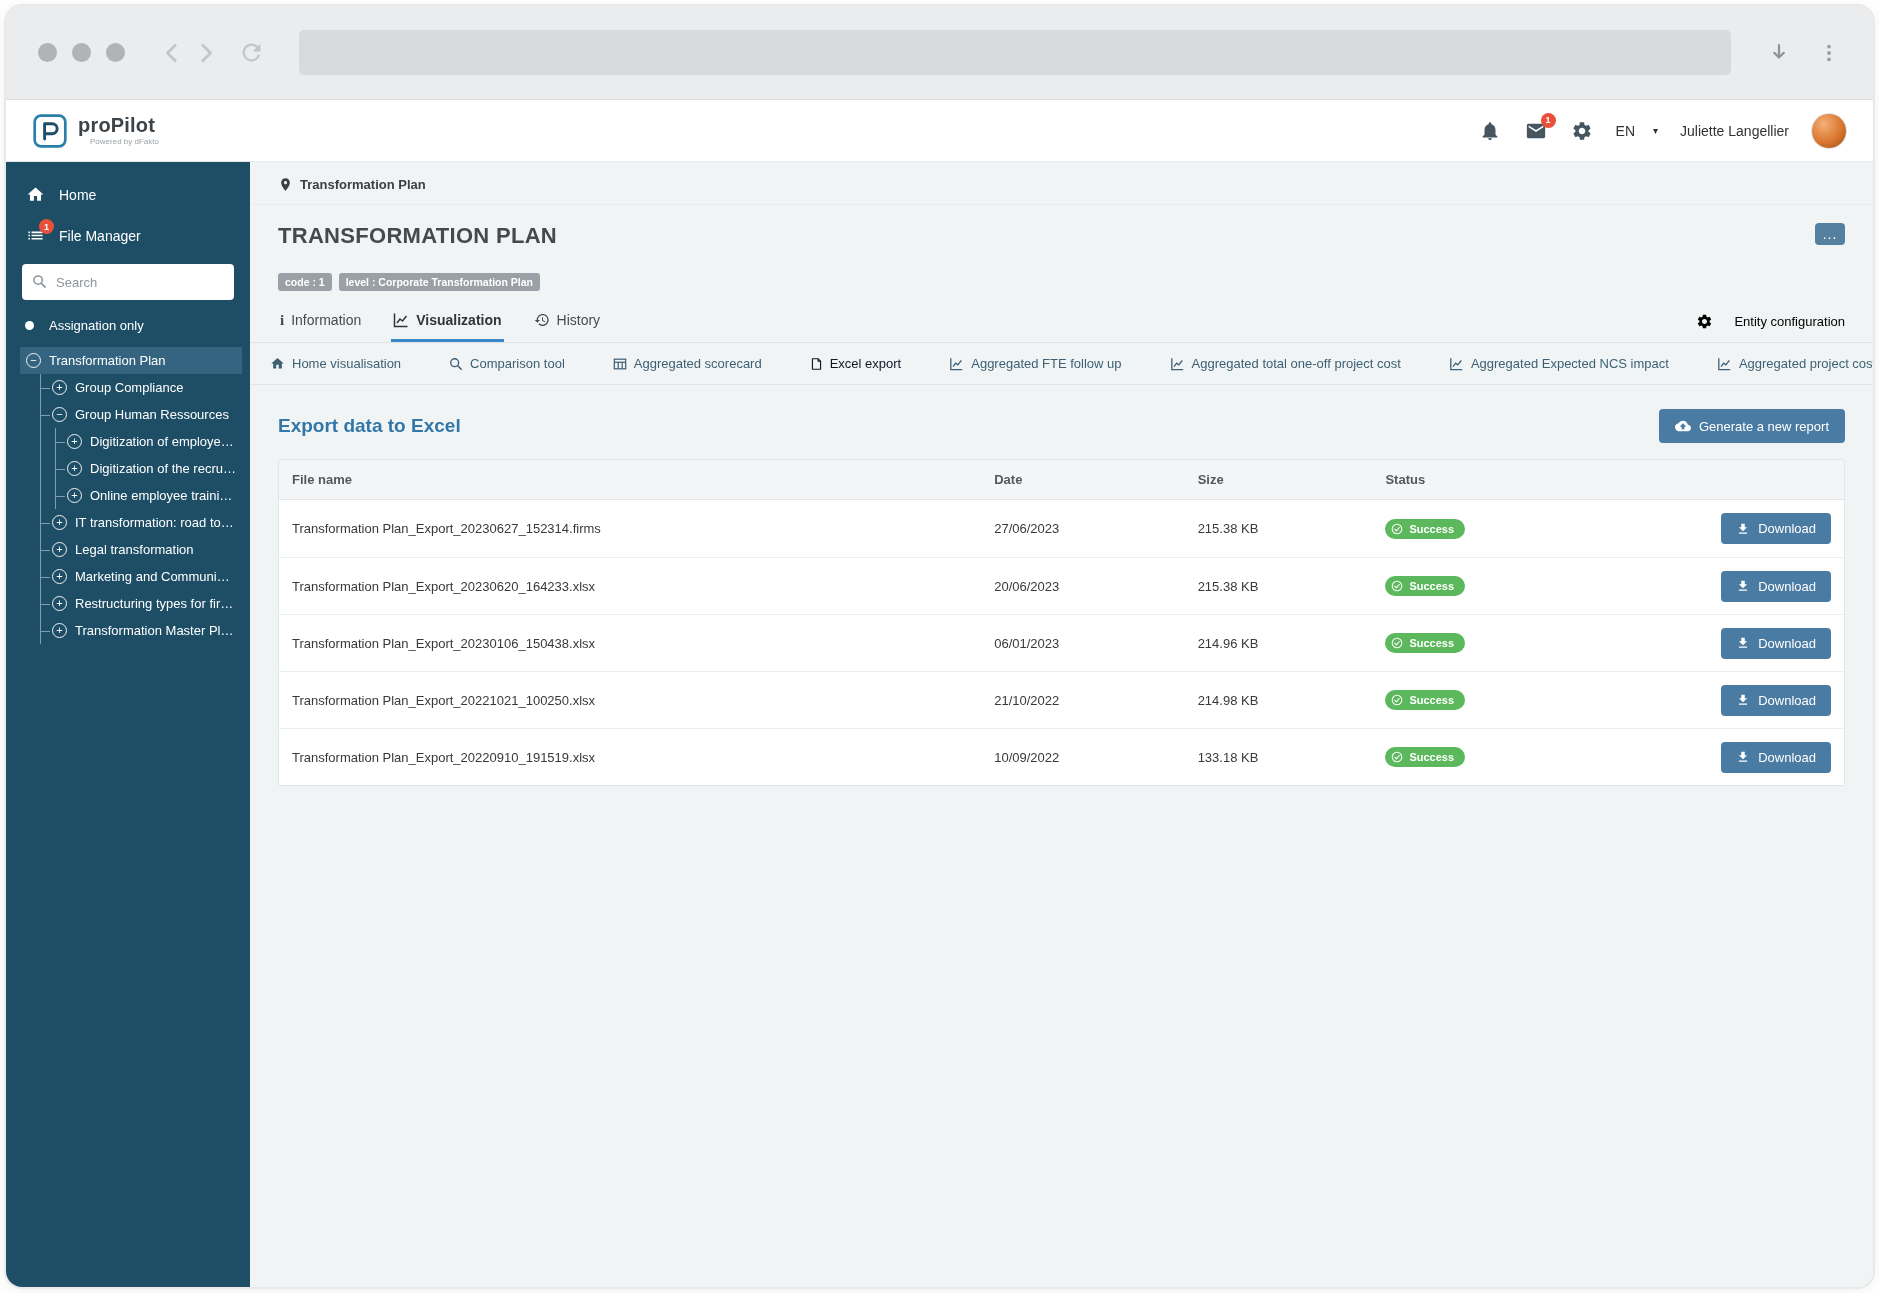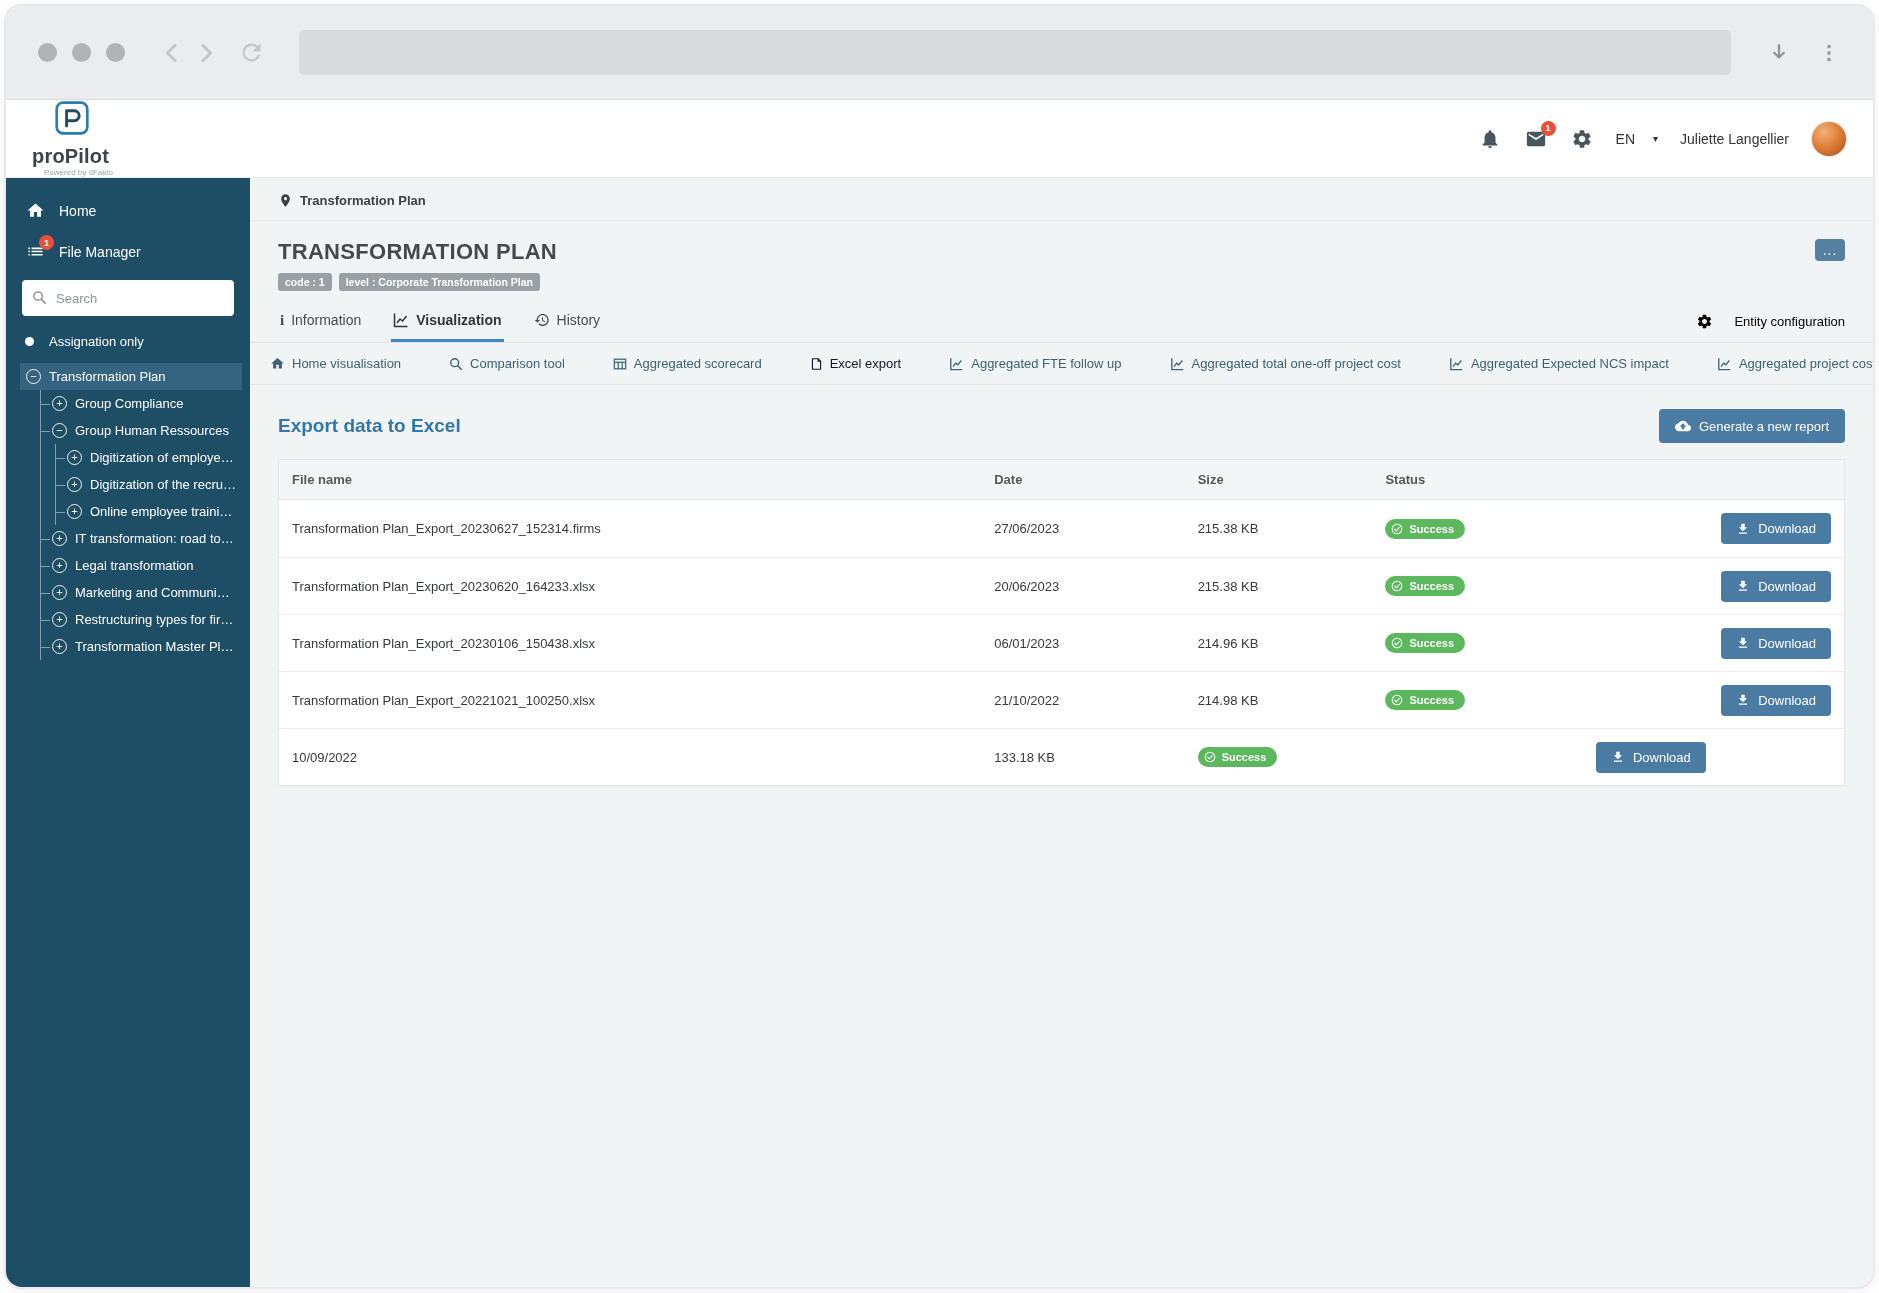--- a/index.html
+++ b/index.html
@@ -39,21 +39,21 @@
   .kebab { color: #9aa0a3; }
 
   
   .app-header {
     flex: 0 0 62px;
     background: #fff;
     border-bottom: 1px solid #e8eaeb;
     display: flex; align-items: center; justify-content: space-between;
     padding: 0 26px;
   }
-  .logo { display: flex; align-items: center; gap: 10px; flex-direction: column; }
+  .logo { display: flex; align-items: center; gap: 10px; }
   .logo-textcol { display: flex; flex-direction: column; line-height: 1; }
   .logo-name { font-size: 20px; font-weight: bold; color: #3c4349; letter-spacing: .2px; }
   .logo-tag { font-size: 8px; color: #9aa2a8; margin-top: 3px; margin-left: 12px; }
   .hdr-right { display: flex; align-items: center; gap: 22px; color: #47565e; }
   .hdr-ic { position: relative; width: 24px; height: 24px; display: flex; align-items: center; justify-content: center; cursor: pointer; }
   .hdr-ic svg { width: 22px; height: 22px; }
   .badge-red {
     position: absolute; top: -6px; right: -8px;
     background: #e8503a; color: #fff; font-size: 9px; font-weight: bold;
     width: 15px; height: 15px; border-radius: 50%;
@@ -119,21 +119,21 @@
     padding: 15px 28px 12px; font-size: 13px; font-weight: bold; color: #3b4045;
     border-bottom: 1px solid #e9ecec;
   }
   .breadcrumb svg { width: 15px; height: 15px; color: #3b4045; }
 
   .title-row { display: flex; align-items: flex-start; justify-content: space-between; padding: 18px 28px 0; }
   .page-title { font-size: 22px; font-weight: 800; color: #45494d; letter-spacing: .3px; }
   .badges { display: flex; gap: 7px; margin-top: 8px; }
   .meta-badge {
     background: #9aa0a5; color: #fff; font-size: 10.5px; font-weight: bold;
-    padding: 3px 7px; border-radius: 3px;
+    padding: 3px 7px; border-radius: 3px; margin-top: 16px;
   }
   .more-btn {
     background: #55809f; color: #fff; border: none; border-radius: 4px;
     width: 30px; height: 22px; font-size: 14px; line-height: 1; cursor: pointer;
     display: flex; align-items: center; justify-content: center; letter-spacing: 1px;
   }
 
   .tabs-row {
     display: flex; align-items: stretch; gap: 28px;
     padding: 0 28px; margin-top: 10px; height: 42px;
@@ -598,20 +598,21 @@
       <button class="btn-download">
         <svg viewBox="0 0 24 24">
                     <path d="M19 9h-4V3H9v6H5l7 7 7-7zM5 18v2h14v-2H5z" fill="currentColor"></path>
                   </svg>
         <span>Download</span>
       </button>
     </div>
   </div>
 
   <div class="trow">
+    <div>Transformation Plan_Export_20220910_191519.xlsx</div>
     <div>10/09/2022</div>
     <div>133.18 KB</div>
     <div>
       <span class="badge-success">
         <svg viewBox="0 0 16 16">
                     <circle cx="8" cy="8" r="6.4" fill="none" stroke="#ffffff" stroke-width="1.4"></circle>
                     <path d="M5 8.2 7.2 10.4 11 6" fill="none" stroke="#ffffff" stroke-width="1.5" stroke-linecap="round" stroke-linejoin="round"></path>
                   </svg>
         <span>Success</span>
       </span>

